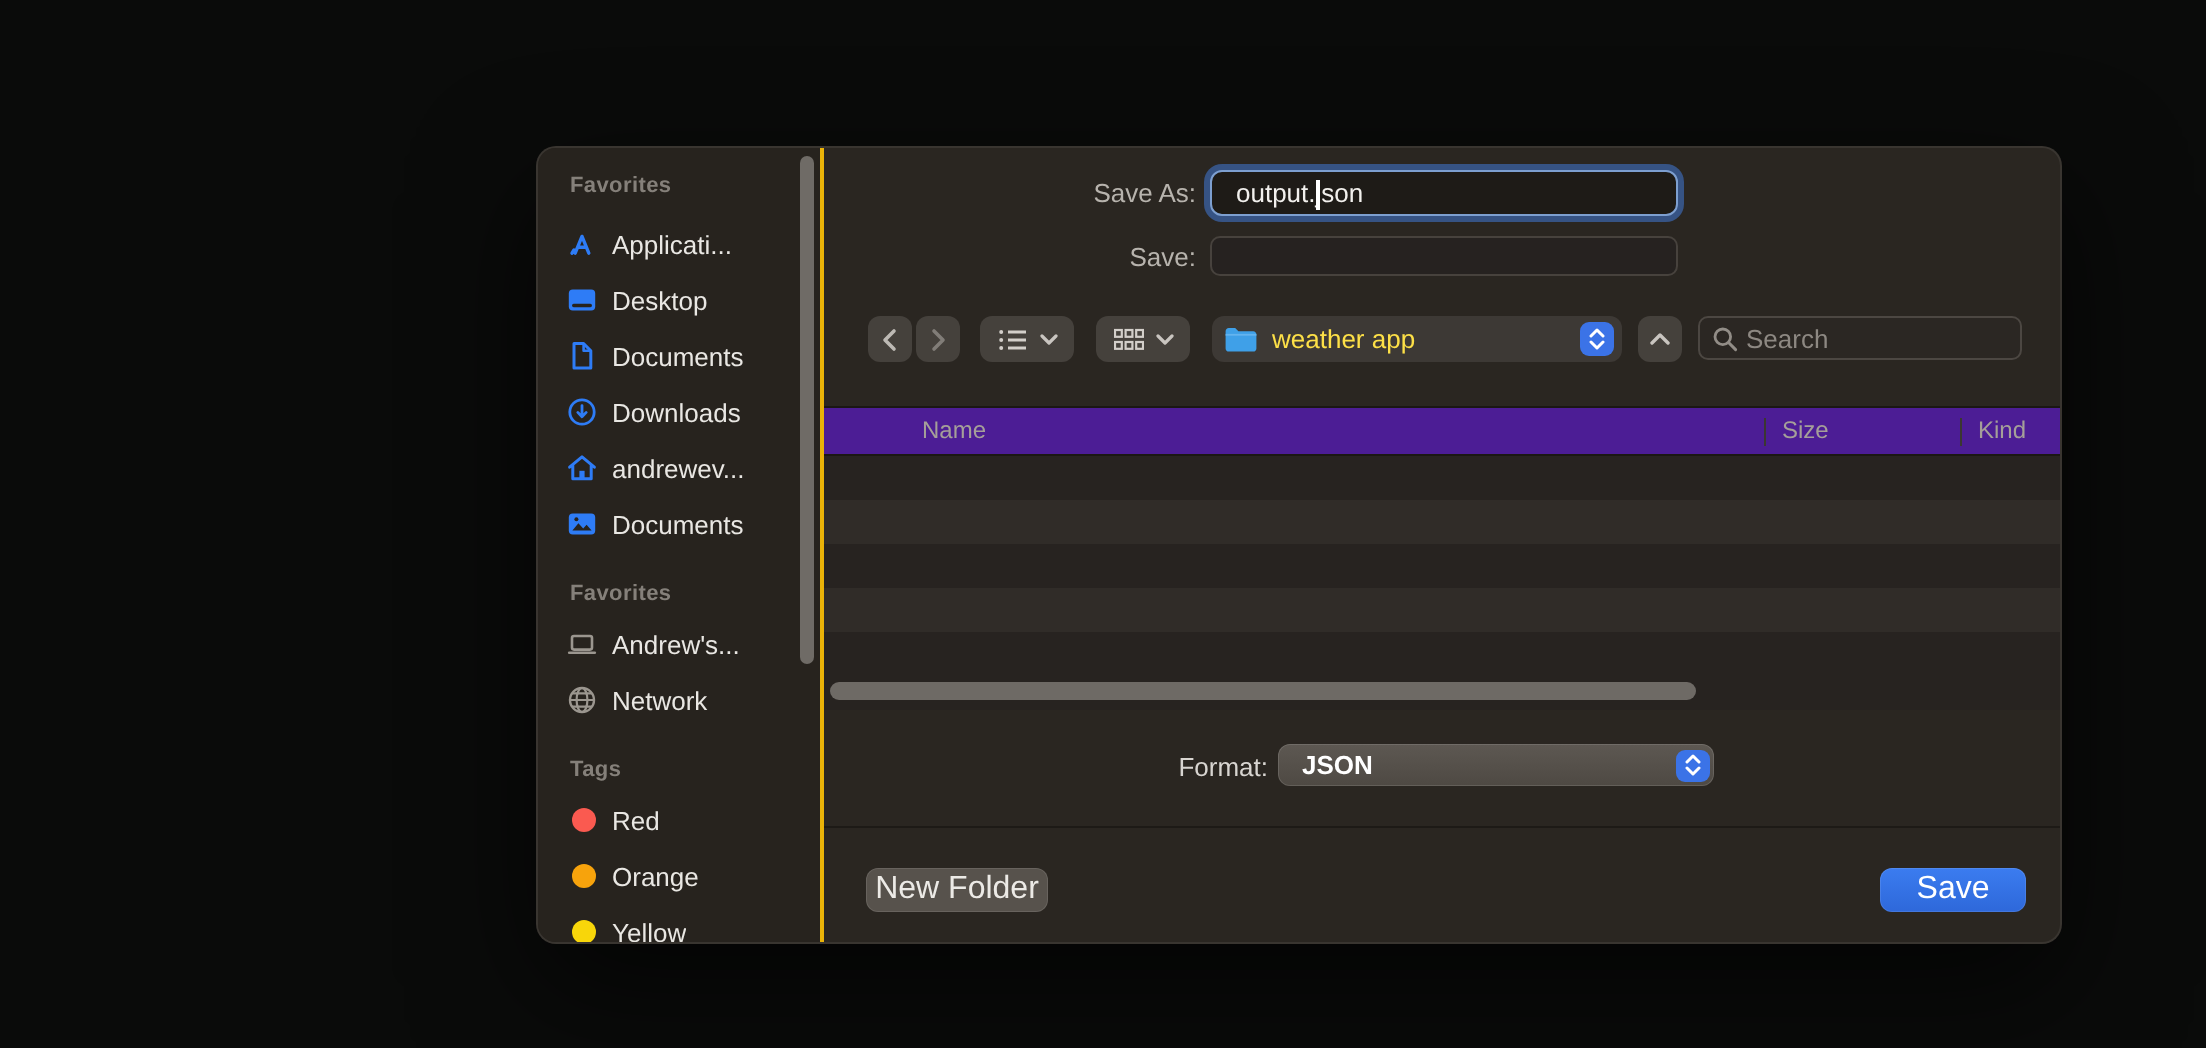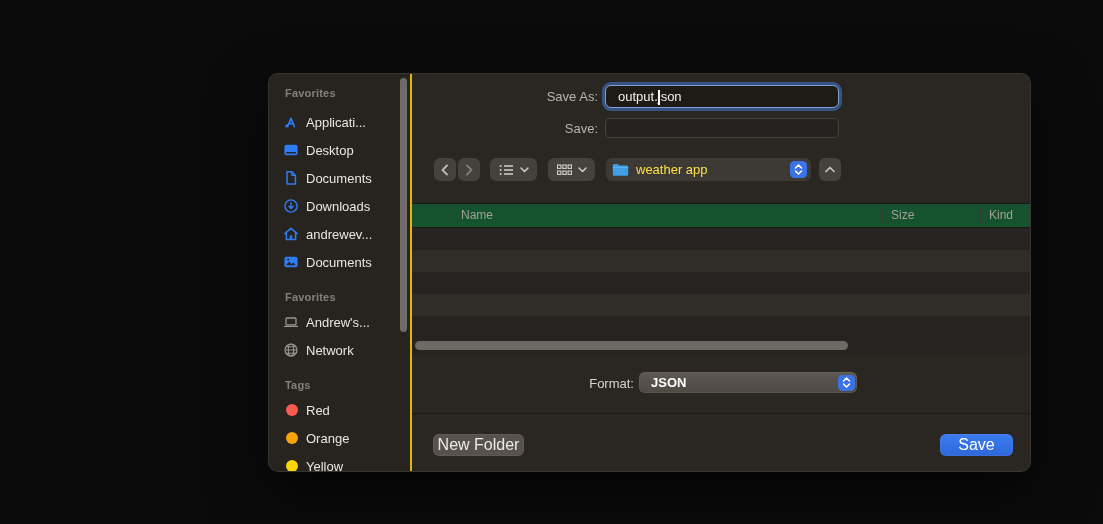--- a/index.html
+++ b/index.html
@@ -52,21 +52,21 @@
   .search { position:absolute; top:84px; left:580px; width:162px; height:22px;
     background:#2b2723; border:1px solid #4c4742; border-radius:5px;
     display:flex; align-items:center; padding:0 6px; gap:4px; }
   .search input { flex:1; min-width:0; background:transparent; border:none; outline:none;
     color:#e9e7e3; font-size:13px; font-family:"Liberation Sans", sans-serif; }
   .search input::placeholder { color:#8d8882; }
 
   
   .browser { position:absolute; left:143px; top:129px; width:620px; height:151px;
     border-top:1px solid #1a1714; border-bottom:1px solid #1b1713; }
-  .list-header { position:absolute; left:0; top:0; width:100%; height:24px; background:#14532d;
+  .list-header { position:absolute; left:0; top:0; width:100%; height:24px; background:#4c1d95;
     border-bottom:1px solid #1b1713; }
   .col-h { position:absolute; top:4px; font-size:12px; color:#a59f99; }
   .col-sep { position:absolute; top:5px; width:1px; height:14px; background:#3b3732; }
   .row { position:absolute; left:0; width:100%; height:22px; }
   .row.dark { background:#272320; }
   .row.light { background:#302c28; }
   .track { position:absolute; left:0; top:134px; width:100%; height:17px; background:#272320; }
   .hthumb { position:absolute; left:3px; top:3px; width:433px; height:9px; border-radius:4.5px; background:#6e6a65; }
 
   
@@ -261,20 +261,27 @@
         </svg>
     </span>
   </div>
 
   <div class="tb-btn" style="left:550px; width:22px;">
     <svg width="10" height="7" viewBox="0 0 10 7">
         <path d="M1 5.5 L5 1.5 L9 5.5" fill="none" stroke="#c9c5c0" stroke-width="1.7" stroke-linecap="round" stroke-linejoin="round"></path>
       </svg>
   </div>
 
+  <div class="search">
+    <svg width="13" height="13" viewBox="0 0 13 13">
+        <circle cx="5.4" cy="5.4" r="3.9" fill="none" stroke="#928d87" stroke-width="1.4"></circle>
+        <path d="M8.4 8.4 L11.8 11.8" stroke="#928d87" stroke-width="1.5" stroke-linecap="round"></path>
+      </svg>
+    <input placeholder="Search" style="">
+  </div>
 
   <div class="browser">
     <div class="list-header">
       <span class="col-h" style="left:49px">Name</span>
       <span class="col-h" style="left:479px">Size</span>
       <span class="col-h" style="left:577px">Kind</span>
       <span class="col-sep" style="left:470px"></span>
       <span class="col-sep" style="left:568px"></span>
     </div>
     <div class="row dark" style="top:24px"></div>

